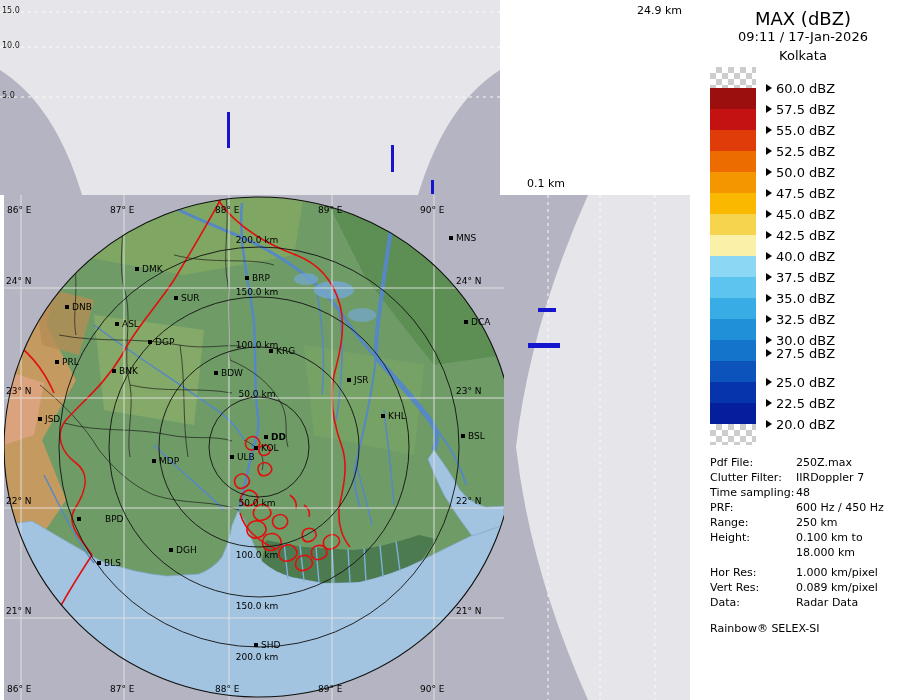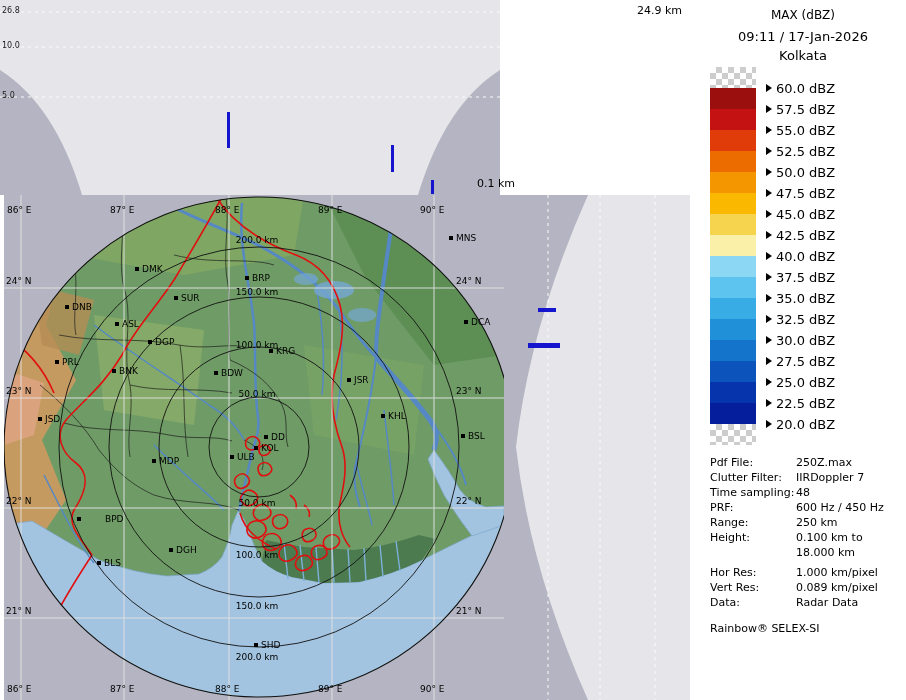--- a/index.html
+++ b/index.html
@@ -10,39 +10,39 @@
   
   .top-strip{position:absolute;left:0;top:0;width:500px;height:195px}
   .right-strip{position:absolute;left:500px;top:195px;width:190px;height:505px}
   .stripbg{fill:var(--strip_bg)}
   .nodata{fill:var(--nodata)}
   .echo{fill:var(--echo)}
   .dash{stroke:#fdfdfd;stroke-width:1;stroke-dasharray:3 4;opacity:.95}
 
   .lbl{position:absolute;font-size:11px;color:#000;white-space:nowrap}
   .height-max{left:637px;top:4px}
-  .height-min{left:477px;top:177px}
+  .height-min{left:527px;top:177px}
   .tick{position:absolute;font-size:8px;color:#1a1a1a;white-space:nowrap}
 
   
   .map{position:absolute;left:4px;top:195px;width:500px;height:574px}
   .map svg{position:absolute;left:0;top:0}
   .overlays{position:absolute;left:0;top:0;width:100%;height:100%}
   .land{fill:var(--land)}
   .sea{fill:var(--sea);stroke:#7ba6cc;stroke-width:.7}
   .redline{stroke:var(--boundary_red);stroke-width:1.6}
   .maplabel{position:absolute;font-size:9px;color:#000;white-space:nowrap}
   .ringlabel{transform:translateX(-50%)}
   .station{position:absolute;display:flex;align-items:center;gap:3px;transform:translate(-2px,-4px)}
   .station .marker{width:4px;height:4px;background:#000;flex:0 0 auto}
   .station .slabel{font-size:9px;color:#000;white-space:nowrap}
 
   
   .legend{position:absolute;left:700px;top:0;width:206px;height:700px;background:#fff}
-  .legend-title{position:absolute;top:8px;left:0;width:100%;text-align:center;font-size:12px}
+  .legend-title{position:absolute;top:8px;left:0;width:100%;text-align:center;font-size:18px}
   .legend-datetime{position:absolute;top:29px;left:0;width:100%;text-align:center;font-size:13px}
   .legend-station{position:absolute;top:48px;left:0;width:100%;text-align:center;font-size:13px}
   .colorbar{position:absolute;left:10px;top:67px;width:190px;height:378px}
   .swatch{width:46px;height:21px}
   .checker{background-image:conic-gradient(#cdcdcd 25%,#fff 0 50%,#cdcdcd 0 75%,#fff 0);background-size:12px 12px}
   .level-label{position:absolute;left:56px;height:14px;display:flex;align-items:center;font-size:13px;white-space:nowrap}
   .arrow{width:0;height:0;border-left:6px solid #000;border-top:4px solid transparent;border-bottom:4px solid transparent;margin-right:4px}
   .info{position:absolute;left:10px;top:455px;width:192px}
   .inforow{display:flex;line-height:15px;font-size:11px}
   .inforow.gap{margin-top:5px}
@@ -65,21 +65,21 @@
         <line class="dash" x1="0" y1="47" x2="500" y2="47"></line>
         <line class="dash" x1="0" y1="97" x2="500" y2="97"></line>
       </g>
       <g>
         <rect class="echo" x="227" y="112" width="3" height="36"></rect>
         <rect class="echo" x="391" y="145" width="3" height="27"></rect>
         <rect class="echo" x="431" y="180" width="3" height="14"></rect>
       </g>
     </svg>
     <div id="top-ticks">
-        <div class="tick" style="left: 2px; top: 6px;">26.8</div>
+        <div class="tick" style="left: 2px; top: 6px;">15.0</div>
         <div class="tick" style="left: 2px; top: 41px;">10.0</div>
         <div class="tick" style="left: 2px; top: 91px;">5.0</div>
       </div>
   </div>
 
   <div class="lbl height-max">24.9 km</div>
   <div class="lbl height-min">0.1 km</div>
 
   <div class="right-strip">
     <svg width="190" height="505">
@@ -290,21 +290,21 @@
           <div class="slabel">KHL</div>
         </div>
         <div class="station" style="left: 36px; top: 223px;">
           <div class="marker"></div>
           <div class="slabel">JSD</div>
         </div>
         <div class="station" style="left: 459px; top: 240px;">
           <div class="marker"></div>
           <div class="slabel">BSL</div>
         </div>
-        <div class="station" style="left: 262px; top: 241px;">
+        <div class="station" style="left: 262px; top: 241px; font-weight: bold;">
           <div class="marker"></div>
           <div class="slabel">DD</div>
         </div>
         <div class="station" style="left: 252px; top: 252px;">
           <div class="marker"></div>
           <div class="slabel">KOL</div>
         </div>
         <div class="station" style="left: 228px; top: 261px;">
           <div class="marker"></div>
           <div class="slabel">ULB</div>
@@ -400,21 +400,21 @@
           <div class="ltext">35.0 dBZ</div>
         </div>
         <div class="level-label" style="top: 245px;">
           <div class="arrow"></div>
           <div class="ltext">32.5 dBZ</div>
         </div>
         <div class="level-label" style="top: 266px;">
           <div class="arrow"></div>
           <div class="ltext">30.0 dBZ</div>
         </div>
-        <div class="level-label" style="top: 287px;">
+        <div class="level-label" style="top: 279px;">
           <div class="arrow"></div>
           <div class="ltext">27.5 dBZ</div>
         </div>
         <div class="level-label" style="top: 308px;">
           <div class="arrow"></div>
           <div class="ltext">25.0 dBZ</div>
         </div>
         <div class="level-label" style="top: 329px;">
           <div class="arrow"></div>
           <div class="ltext">22.5 dBZ</div>

